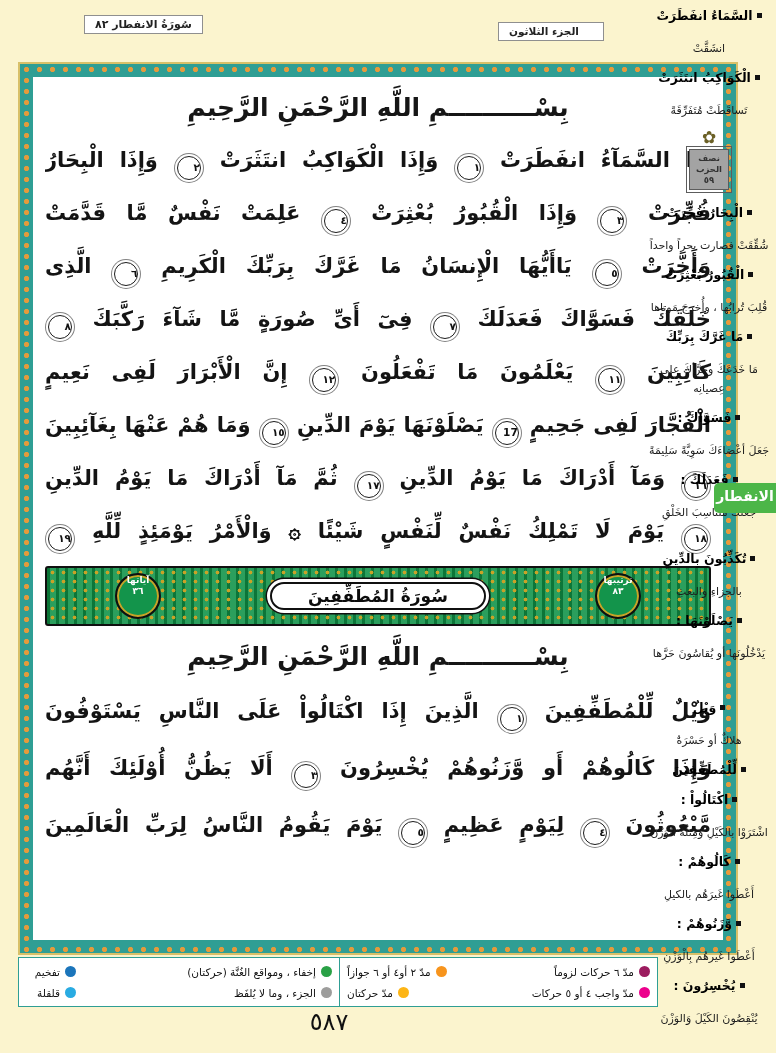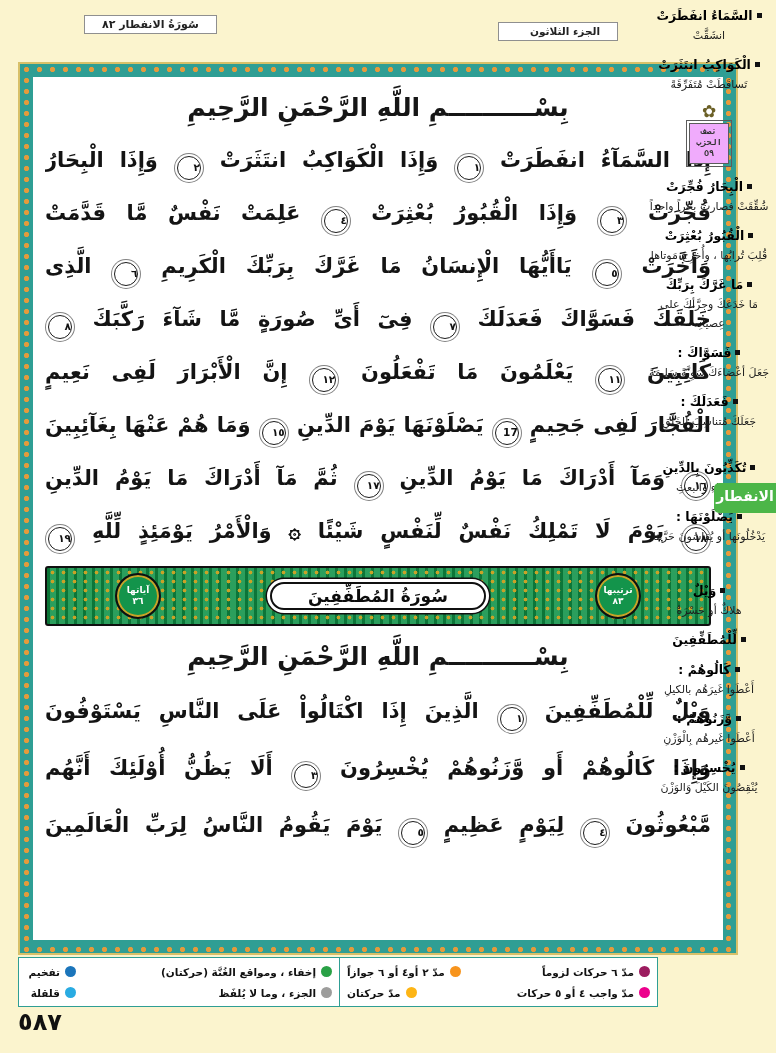--- a/index.html
+++ b/index.html
@@ -5,22 +5,22 @@
   html,body{margin:0;padding:0;}
   body{
     width:776px;height:1053px;position:relative;overflow:hidden;
     background:#FBF4CE;
     font-family:"DejaVu Sans",sans-serif;
     direction:rtl;
   }
   
   .top-label{
     position:absolute;background:#fff;border:1px solid #8f8f8f;
-    font-size:11px;font-weight:bold;color:#222;text-align:right;z-index:6;
-    padding:1px 17px;line-height:15px;white-space:nowrap;
+    font-size:11px;font-weight:bold;color:#222;text-align:left;z-index:6;
+    padding:1px 10px;line-height:15px;white-space:nowrap;
   }
   .surah-label{left:84px;top:15px;min-width:86px;}
   .juz-label{left:498px;top:22px;min-width:84px;font-size:10.5px;}
   
   .frame{
     position:absolute;left:18px;top:62px;width:720px;height:893px;box-sizing:border-box;
     background-color:#2F9E94;
     background-image:radial-gradient(circle,#E59B3C 2.2px,rgba(0,0,0,0) 3px);
     background-size:13px 11px;
     border:2px solid #D8C069;
@@ -62,65 +62,65 @@
   .cartouche{
     background:#fff;border:2px solid #101010;border-radius:26px;
     box-shadow:0 0 0 3px #fff,0 0 0 4.5px #101010;
     padding:2px 36px;font-size:17px;font-weight:bold;color:#0c0c0c;white-space:nowrap;
   }
   .banner-circle{
     position:absolute;top:50%;transform:translateY(-50%);
     width:42px;height:42px;border-radius:50%;
     background:#13944B;border:2px solid #0f0f0f;
     box-shadow:inset 0 0 0 2px #C9A227;
-    color:#fff;display:flex;flex-direction:column;align-items:center;justify-content:center;
+    color:#fff;display:flex;flex-direction:column;align-items:center;
     font-size:9px;font-weight:bold;line-height:1.2;text-align:center;z-index:2;
   }
   .bc-left{left:68px;}
   .bc-right{right:68px;}
   
   .sidebar{
     position:absolute;left:646px;top:5px;width:126px;z-index:2;
     direction:rtl;text-align:center;
   }
   .sb-item{margin-bottom:9px;}
   .sb-term{font-size:12.5px;font-weight:bold;color:#000;line-height:21px;}
   .sb-square{display:inline-block;width:5px;height:5px;background:#111;margin-left:4px;vertical-align:2px;}
-  .sb-def{font-size:11px;color:#1d1d1d;line-height:19px;margin-top:0;}
+  .sb-def{font-size:11px;color:#1d1d1d;line-height:19px;margin-top:13px;}
   .medallion{margin:2px auto 12px;width:50px;text-align:center;}
   .medallion .flower{font-size:17px;color:#6b6026;line-height:16px;}
   .medallion .mbox{
     width:36px;margin:4px auto 0;border:1.5px solid #5c5c5c;outline:1px solid #5c5c5c;outline-offset:2px;
-    font-size:8.5px;font-weight:bold;line-height:11px;padding:3px 1px;color:#333;background:#f0abfc;font-family:Liberation Mono, monospace;
+    font-size:8.5px;font-weight:bold;line-height:11px;padding:3px 1px;color:#333;background:#a3a3a3;
   }
   .infitar-tab{
     position:absolute;left:714px;top:483px;width:62px;height:30px;
     background:#4CB648;color:#fff;font-size:14px;font-weight:bold;
     line-height:26px;text-align:center;border-radius:5px 0 0 5px;z-index:7;
   }
   
   .legend{
     position:absolute;left:18px;top:957px;width:640px;height:50px;box-sizing:border-box;
     background:#fff;border:1.5px solid #2F9E94;direction:rtl;display:flex;z-index:3;
   }
   .lg-cell{
     display:flex;flex-direction:column;justify-content:space-around;
     padding:3px 7px;box-sizing:border-box;
   }
   .lg-cell + .lg-cell{border-left:0;}
   .lg-madd{width:318px;border-left:1.5px solid #2F9E94;}
   .lg-ghunnah{width:256px;border-left:1.5px solid #2F9E94;}
   .lg-tafkheem{flex:1;}
   .lg-row{display:flex;align-items:center;justify-content:space-between;gap:4px;}
-  .lg-entry{display:flex;align-items:center;gap:5px;font-size:10.5px;font-weight:bold;color:#111;white-space:nowrap;}
+  .lg-entry{display:flex;align-items:center;gap:5px;font-size:10.5px;font-weight:normal;color:#111;white-space:nowrap;}
   .lg-dot{width:11px;height:11px;border-radius:50%;flex:0 0 auto;}
   
   .page-num{
-    position:absolute;top:1008px;left:18px;width:622px;text-align:left;
-    font-size:24px;font-weight:bold;color:#101010;z-index:2;
+    position:absolute;top:1008px;left:18px;width:622px;text-align:center;
+    font-size:24px;font-weight:normal;color:#101010;z-index:2;
   }
 </style>
 </head>
 <body>
 
 <div class="top-label surah-label">سُورَةُ الانفطار ٨٢</div>
 <div class="top-label juz-label">الجزء الثلاثون</div>
 
 <div class="frame">
   <div class="frame-inner">
@@ -199,20 +199,24 @@
       <div class="sb-def">يَدْخُلُونَها أو يُقاسُونَ حَرَّها</div>
     </div>
     <div class="sb-item" style="margin-top: 34px;">
       <div class="sb-term"><span class="sb-square"></span>وَيْلٌ</div>
       <div class="sb-def">هلاكٌ أو حَسْرَةٌ</div>
     </div>
     <div class="sb-item">
       <div class="sb-term"><span class="sb-square"></span>لِّلْمُطَفِّفِينَ</div>
     </div>
     <div class="sb-item">
+      <div class="sb-term"><span class="sb-square"></span>اكْتَالُواْ :</div>
+      <div class="sb-def">اشْتَرَوْا بالكَيْلِ ومِثلُهُ الوَزْنُ</div>
+    </div>
+    <div class="sb-item">
       <div class="sb-term"><span class="sb-square"></span>كَالُوهُمْ :</div>
       <div class="sb-def">أَعْطَوا غَيرَهُم بالكيلِ</div>
     </div>
     <div class="sb-item">
       <div class="sb-term"><span class="sb-square"></span>وَّزَنُوهُمْ :</div>
       <div class="sb-def">أَعْطَوا غَيرهُم بِالْوَزْنِ</div>
     </div>
     <div class="sb-item">
       <div class="sb-term"><span class="sb-square"></span>يُخْسِرُونَ :</div>
       <div class="sb-def">يُنْقِصُونَ الكَيْلَ وَالوَزْنَ</div>

